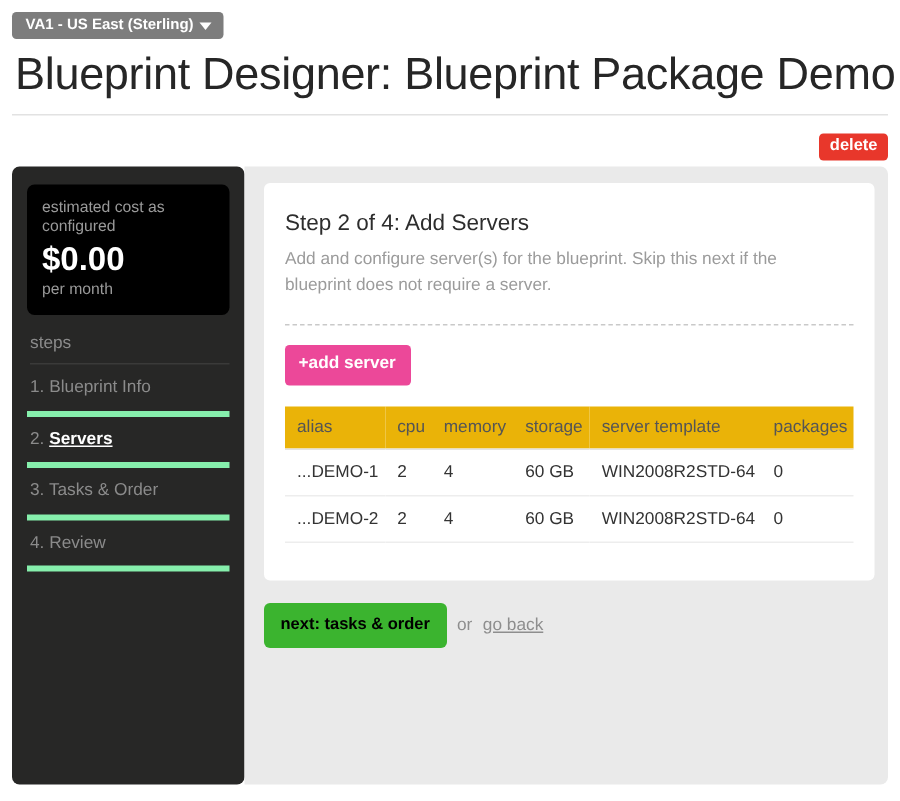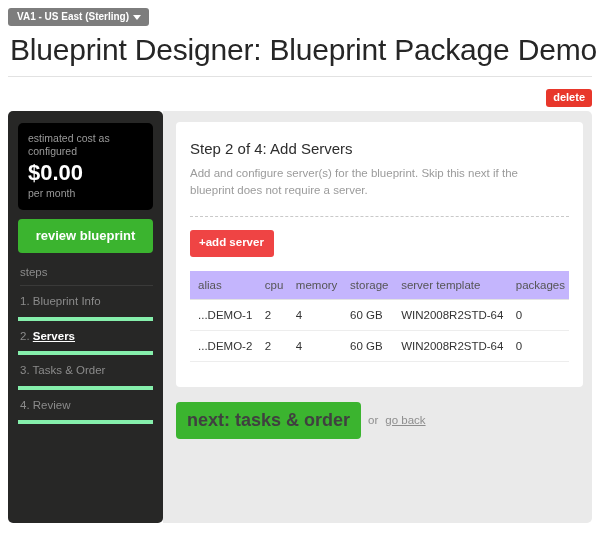--- a/index.html
+++ b/index.html
@@ -188,39 +188,39 @@
     margin-top: 7px;
     max-width: 370px;
   }
   .dashed-rule {
     border-top: 1px dashed #c9c9c9;
     margin: 16px 0 0 0;
   }
   .btn-add {
     margin-top: 13px;
     display: inline-block;
-    background: #ef4444;
+    background: #ec4899;
     border: none;
     border-radius: 3px;
     color: #ffffff;
     font-family: inherit;
     font-size: 11.5px;
     font-weight: bold;
     padding: 7px 10px 8px 9px;
     cursor: pointer;
     line-height: 1;
   }
 
   table.servers {
     width: 100%;
     border-collapse: collapse;
     margin-top: 14px;
   }
   table.servers th {
-    background: #c4b5fd;
+    background: #eab308;
     font-size: 11.5px;
     font-weight: normal;
     color: #555555;
     text-align: left;
     padding: 8px 4px 8px 8px;
     border-bottom: 1px solid #e3e3e3;
     white-space: nowrap;
   }
   table.servers td {
     font-size: 11.5px;
@@ -239,23 +239,23 @@
   .actions {
     margin-top: 15px;
     display: flex;
     align-items: center;
     gap: 7px;
   }
   .btn-next {
     background: #3bb42f;
     border: none;
     border-radius: 4px;
-    color: #404040;
+    color: #000000;
     font-family: inherit;
-    font-size: 18px;
+    font-size: 11px;
     font-weight: bold;
     padding: 9px 11px 10px 11px;
     cursor: pointer;
     line-height: 1;
     text-align: center;
   }
   .or-text {
     font-size: 11.5px;
     color: #8e8e8e;
   }
@@ -290,21 +290,20 @@
   <div class="body-wrap">
 
     <div class="sidebar">
 
       <div class="cost-box">
         <div class="cost-label">estimated cost as configured</div>
         <div class="cost-amount">$0.00</div>
         <div class="cost-period">per month</div>
       </div>
 
-      <button class="btn-review">review blueprint</button>
 
       <div class="steps-label">steps</div>
 
       <div class="step-item">
         <span class="step-num">1.</span>
         <span class="step-name">Blueprint Info</span>
       </div>
 
       <div class="step-item active">
         <span class="step-num">2.</span>

